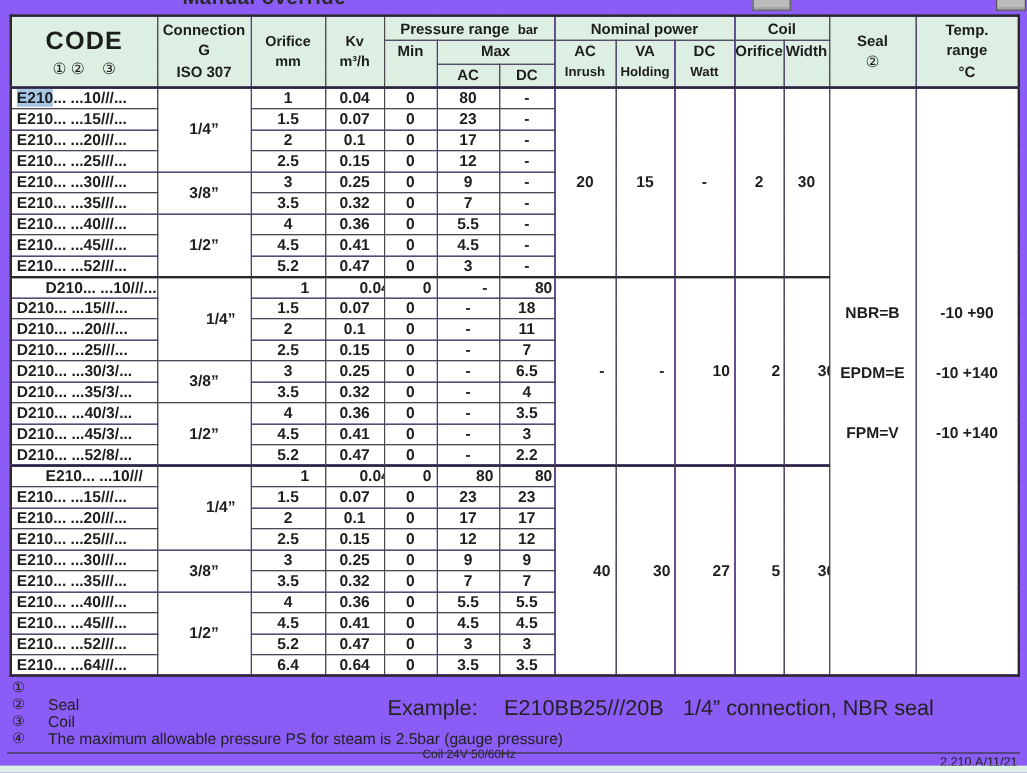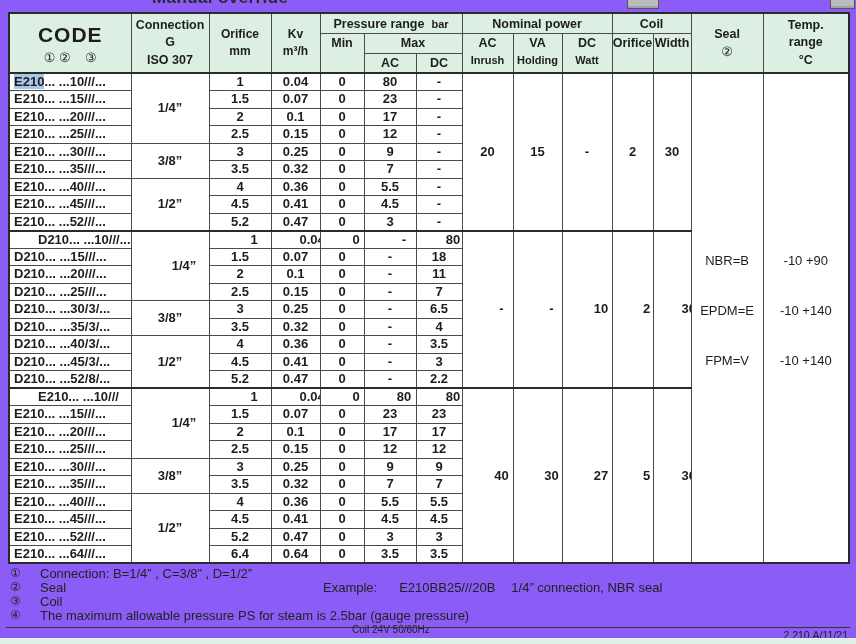--- a/index.html
+++ b/index.html
@@ -31,27 +31,27 @@
   .seal-head { line-height:17px; }
   .seal-head .sym { font-weight:normal; font-size:13px; }
 
   .spec tbody tr { height:17.5px; }
   .spec tbody td { font-size:13px; line-height:16px; background:#fff; }
   td.code-cell { text-align:left; padding-left:4px; font-size:13px; }
   tr.group-start td { border-top:2px solid #2a2a2a;padding-left:28px; }
   .hl { background:#a8c6e6; }
   td.tall { vertical-align:middle; }
   .stack { position:relative; top:-7px; }
-  .stack div { height:50px; display:flex; align-items:center; justify-content:center; font-size:13px; font-weight:normal; }
+  .stack div { height:50px; display:flex; align-items:center; justify-content:center; font-size:13px; font-weight:bold; }
 
   
   .notes { position:absolute; left:10px; top:567px; font-size:13px; color:#222; }
   .note-line { display:flex; line-height:13.5px; margin-bottom:0.5px; }
   .note-sym { width:30px; font-size:12px; }
-  .example1 { position:absolute; left:323px; top:580px; font-size:13px; color:#222; }
+  .example1 { position:absolute; left:323px; top:580px; font-size:18px; color:#222; }
   .example1 .ex-code { margin-left:22px; }
   .example1 .ex-desc { margin-left:16px; }
   .example2 { position:absolute; left:352px; top:624px; font-size:10px; color:#222; }
 
   .footer-line { position:absolute; left:6px; width:844px; top:627px; border-top:1.5px solid #333; }
   .doc-ref { position:absolute; right:8px; top:629px; font-size:10.5px; color:#222; }
   .bottom-band { position:absolute; left:0; width:856px; bottom:0; height:6px; background:#dff0e6; }
 </style>
 </head>
 <body>
@@ -413,21 +413,20 @@
           <td>0</td>
           <td>3.5</td>
           <td>3.5</td>
         </tr>
       </tbody>
   </table>
 
   <div class="notes" id="notes">
       <div class="note-line">
         <span class="note-sym">①</span>
-        <span>Connection:  B=1/4” , C=3/8” , D=1/2”</span>
       </div>
       <div class="note-line">
         <span class="note-sym">②</span>
         <span>Seal</span>
       </div>
       <div class="note-line">
         <span class="note-sym">③</span>
         <span>Coil</span>
       </div>
       <div class="note-line">

